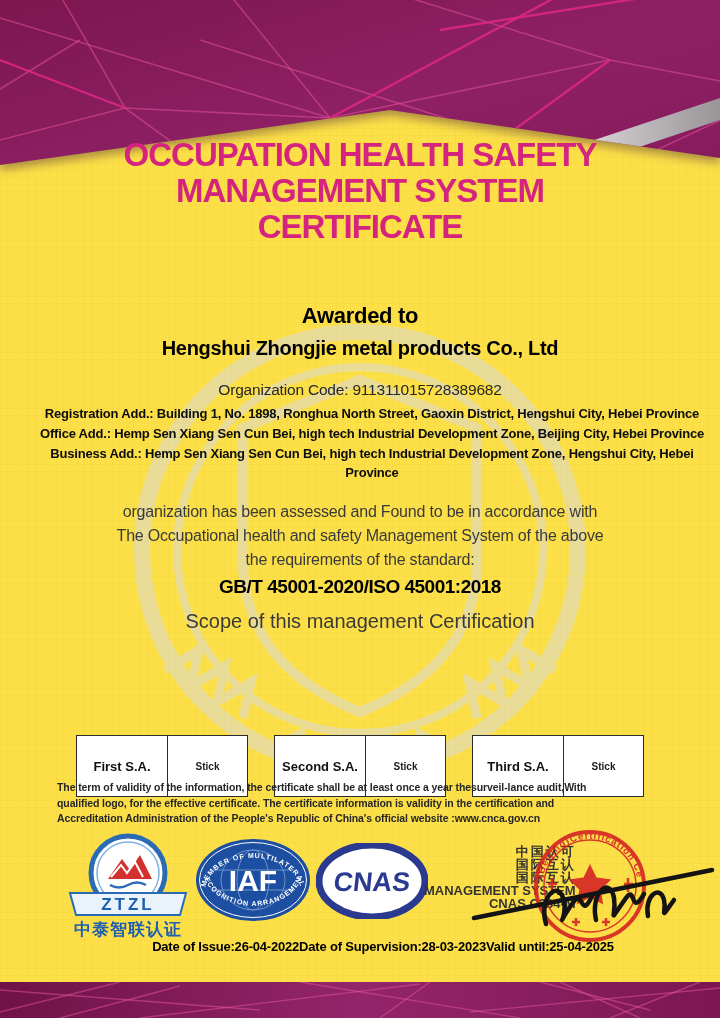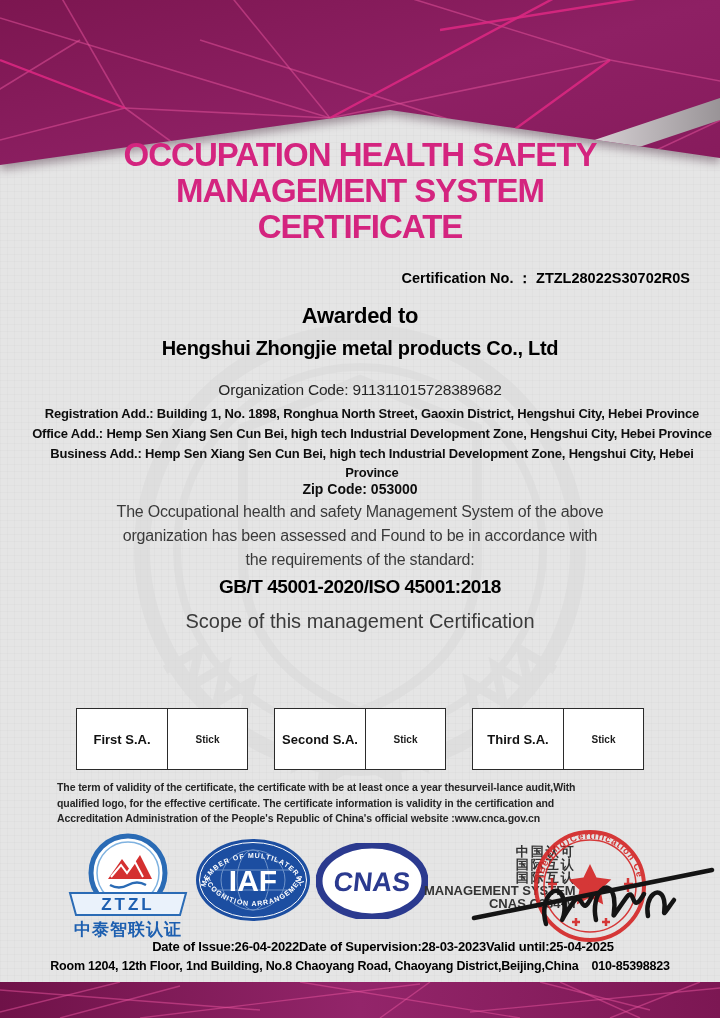--- a/index.html
+++ b/index.html
@@ -1,17 +1,17 @@
 <!DOCTYPE html>
 <html><head>
 <meta charset="utf-8">
 <style>
   html,body{margin:0;padding:0;background:#4a4a4a;}
   .page{
-    position:relative;width:720px;height:1018px;margin:0 auto;background:#e5e5e5;
+    position:relative;width:720px;height:1018px;margin:0 auto;background:#fde047;
     overflow:hidden;font-family:"Liberation Sans",sans-serif;color:#111;
   }
   .page::before{
     content:"";position:absolute;inset:0;pointer-events:none;
     background-image:repeating-linear-gradient(0deg,rgba(0,0,0,.018) 0 1px,transparent 1px 7px),
                      repeating-linear-gradient(90deg,rgba(0,0,0,.018) 0 1px,transparent 1px 7px);
   }
   .abs{position:absolute;left:0;right:0;}
   .center{text-align:center;}
 
@@ -27,21 +27,21 @@
   .addr{font-size:13px;font-weight:700;line-height:20px;color:#0d0d0d;letter-spacing:-.2px;white-space:nowrap;padding-left:24px;}
   .addr-reg{top:404px;} .addr-off{top:424px;}
   .addr-bus{top:444px;white-space:normal;line-height:19px;width:655px;left:50%;right:auto;transform:translateX(-50%);}
   .zip{top:481px;font-size:14px;font-weight:700;color:#0d0d0d;}
   .assess{top:500px;font-size:16px;line-height:24px;color:#3a3a3a;letter-spacing:-.2px;}
   .standard{top:576px;font-size:19px;font-weight:700;color:#000;letter-spacing:-.5px;text-align:center;}
   .scope-head{top:610px;font-size:20px;color:#3a3a3a;}
   .scope{top:642px;font-size:15px;font-weight:700;line-height:27px;color:#000;letter-spacing:-.4px;
          width:702px;left:50%;right:auto;transform:translateX(-50%);}
   .audit-row{position:absolute;top:708px;left:0;right:0;display:flex;justify-content:center;gap:26px;}
-  .audit-box{width:170px;height:60px;border:1.5px solid #2b2b2b;display:flex;background:#fff;}
+  .audit-box{width:170px;height:60px;border:1.5px solid #2b2b2b;display:flex;background:#fff;margin-top:27px;}
   .audit-label{width:53%;display:flex;align-items:center;justify-content:center;
                font-size:13px;font-weight:700;border-right:1.5px solid #2b2b2b;}
   .audit-value{flex:1;display:flex;align-items:center;justify-content:center;font-size:10px;font-weight:600;color:#1c1c1c;}
   .validity{position:absolute;top:780px;left:57px;width:610px;font-size:10.5px;font-weight:700;
             line-height:15.5px;color:#262626;letter-spacing:-.1px;}
   .validity div{white-space:nowrap;}
   .cnas-block{position:absolute;left:424px;top:845px;font-size:13px;font-weight:700;color:#333;line-height:13px;text-align:right;}
   .cnas-block .cn{letter-spacing:2px;}
   .dates-row{position:absolute;top:939px;left:102px;right:56px;display:flex;justify-content:center;
              font-size:13px;font-weight:700;color:#000;letter-spacing:-.2px;}
@@ -106,38 +106,32 @@
       <path stroke-width="10" d="M265,100 L382,148 L382,280 C382,356 334,404 265,432 C196,404 148,356 148,280 L148,148 Z"></path>
     </g>
   </svg>
 
   <div class="abs center title">
     <div>OCCUPATION HEALTH SAFETY</div>
     <div>MANAGEMENT SYSTEM</div>
     <div>CERTIFICATE</div>
   </div>
 
-  <div class="cert-no">
-    <span>Certification No.</span>
-    <span>：</span>
-    <span>ZTZL28022S30702R0S</span>
-  </div>
 
   <div class="abs center awarded">Awarded to</div>
   <div class="abs center company">Hengshui Zhongjie metal products Co., Ltd</div>
 
   <div class="abs center org-code">Organization Code: 911311015728389682</div>
   <div class="abs center addr addr-reg">Registration Add.: Building 1, No. 1898, Ronghua North Street, Gaoxin District, Hengshui City, Hebei Province</div>
-  <div class="abs center addr addr-off">Office Add.: Hemp Sen Xiang Sen Cun Bei, high tech Industrial Development Zone, Hengshui City, Hebei Province</div>
+  <div class="abs center addr addr-off">Office Add.: Hemp Sen Xiang Sen Cun Bei, high tech Industrial Development Zone, Beijing City, Hebei Province</div>
   <div class="abs center addr addr-bus">Business Add.: Hemp Sen Xiang Sen Cun Bei, high tech Industrial Development Zone, Hengshui City, Hebei Province</div>
-  <div class="abs center zip">Zip Code: 053000</div>
 
   <div class="abs center assess">
+    <div>organization has been assessed and Found to be in accordance with</div>
     <div>The Occupational health and safety Management System of the above</div>
-    <div>organization has been assessed and Found to be in accordance with</div>
     <div>the requirements of the standard:</div>
   </div>
 
   <div class="abs center standard">GB/T 45001-2020/ISO 45001:2018</div>
   <div class="abs center scope-head">Scope of this management Certification</div>
 
   <div class="audit-row">
     <div class="audit-box">
       <div class="audit-label">First S.A.</div>
       <div class="audit-value">Stick</div>
@@ -146,21 +140,21 @@
       <div class="audit-label">Second S.A.</div>
       <div class="audit-value">Stick</div>
     </div>
     <div class="audit-box">
       <div class="audit-label">Third S.A.</div>
       <div class="audit-value">Stick</div>
     </div>
   </div>
 
   <div class="validity">
-    <div>The term of validity of the certificate, the certificate with be at least once a year thesurveil-lance audit,With</div>
+    <div>The term of validity of the information, the certificate shall be at least once a year thesurveil-lance audit,With</div>
     <div>qualified logo, for the effective certificate. The certificate information is validity in the certification and</div>
     <div>Accreditation Administration of the People's Republic of China's official website :www.cnca.gov.cn</div>
   </div>
 
   <svg style="position:absolute;left:48px;top:833px;" width="160" height="106" viewBox="0 0 160 106">
     <circle cx="80" cy="40" r="37" fill="#ffffff" stroke="#2a6bb5" stroke-width="5"></circle>
     <circle cx="80" cy="40" r="31" fill="none" stroke="#7fb2e0" stroke-width="1.5"></circle>
     <path d="M60,46 L74,26 L82,37 L92,22 L104,46 Z" fill="#d43030"></path>
     <path d="M63,44 l10,-12 6,8 8,-11 8,15" fill="none" stroke="#ffffff" stroke-width="2"></path>
     <path d="M62,52 q9,5 18,0 q9,-5 18,0" fill="none" stroke="#2a6bb5" stroke-width="2.5"></path>
@@ -229,21 +223,20 @@
       <path d="M180,90 C176,70 192,58 196,74 C199,86 190,96 206,74"></path>
     </g>
   </svg>
 
   <div class="dates-row">
     <span>Date of Issue:26-04-2022</span>
     <span>Date of Supervision:28-03-2023</span>
     <span>Valid until:25-04-2025</span>
   </div>
 
-  <div class="abs center footer-addr">Room 1204, 12th Floor, 1nd Building, No.8 Chaoyang Road, Chaoyang District,Beijing,China    010-85398823</div>
 
   <svg class="footer-svg" width="720" height="36" viewBox="0 0 720 36">
     <defs>
       <linearGradient id="fg" x1="0" y1="0" x2="1" y2="0">
         <stop offset="0" stop-color="#6f1248"></stop>
         <stop offset="0.5" stop-color="#93256a"></stop>
         <stop offset="1" stop-color="#7c1753"></stop>
       </linearGradient>
     </defs>
     <rect width="720" height="36" fill="url(#fg)"></rect>

